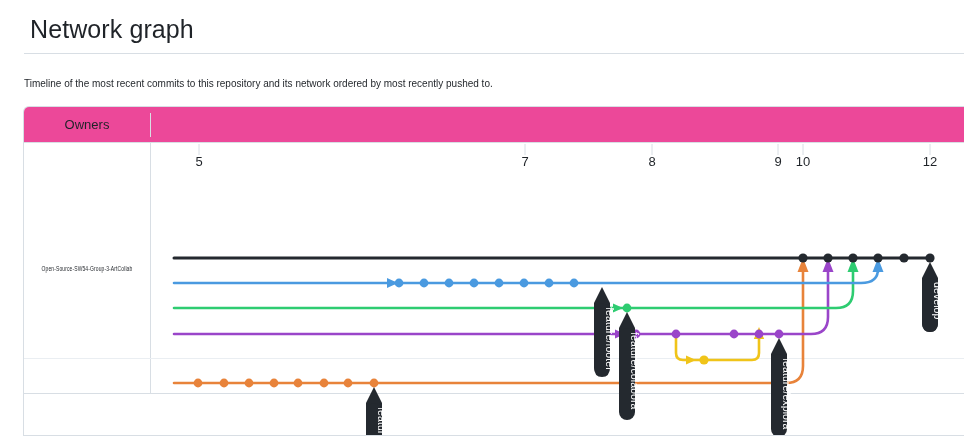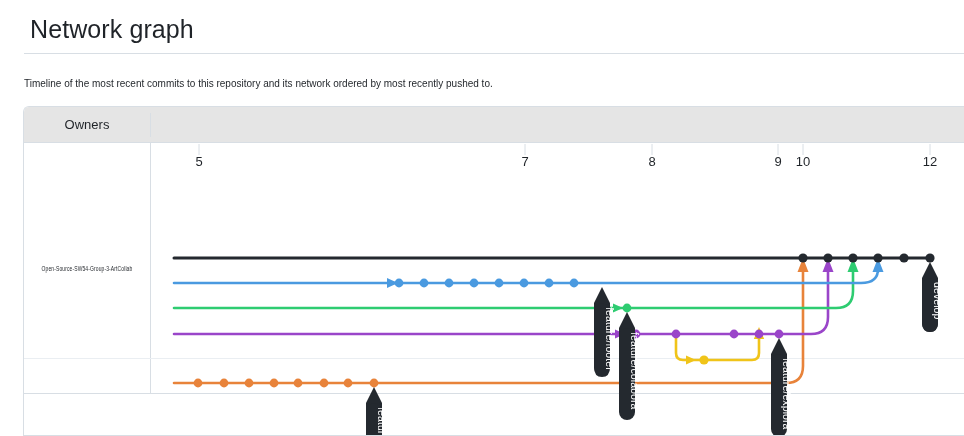--- a/index.html
+++ b/index.html
@@ -29,21 +29,21 @@
 
   
   .panel{
     position:absolute;left:23px;top:106px;width:941px;height:330px;
     border:1px solid #d8dee4;border-right:none;
     border-top-left-radius:6px;
     background:#ffffff;box-sizing:border-box;overflow:hidden;
   }
   .panel-head{
     position:absolute;left:0;top:0;width:941px;height:36px;
-    background:#e5e5e5;border-bottom:1px solid #d8dee4;box-sizing:border-box;
+    background:#ec4899;border-bottom:1px solid #d8dee4;box-sizing:border-box;
   }
   .owners-label{
     position:absolute;left:0;top:0;width:126px;height:35px;
     display:flex;align-items:center;justify-content:center;
     font-size:13px;color:#1f2328;
   }
   .head-divider{
     position:absolute;left:126px;top:6px;width:1px;height:24px;background:#d8dee4;
   }
 

